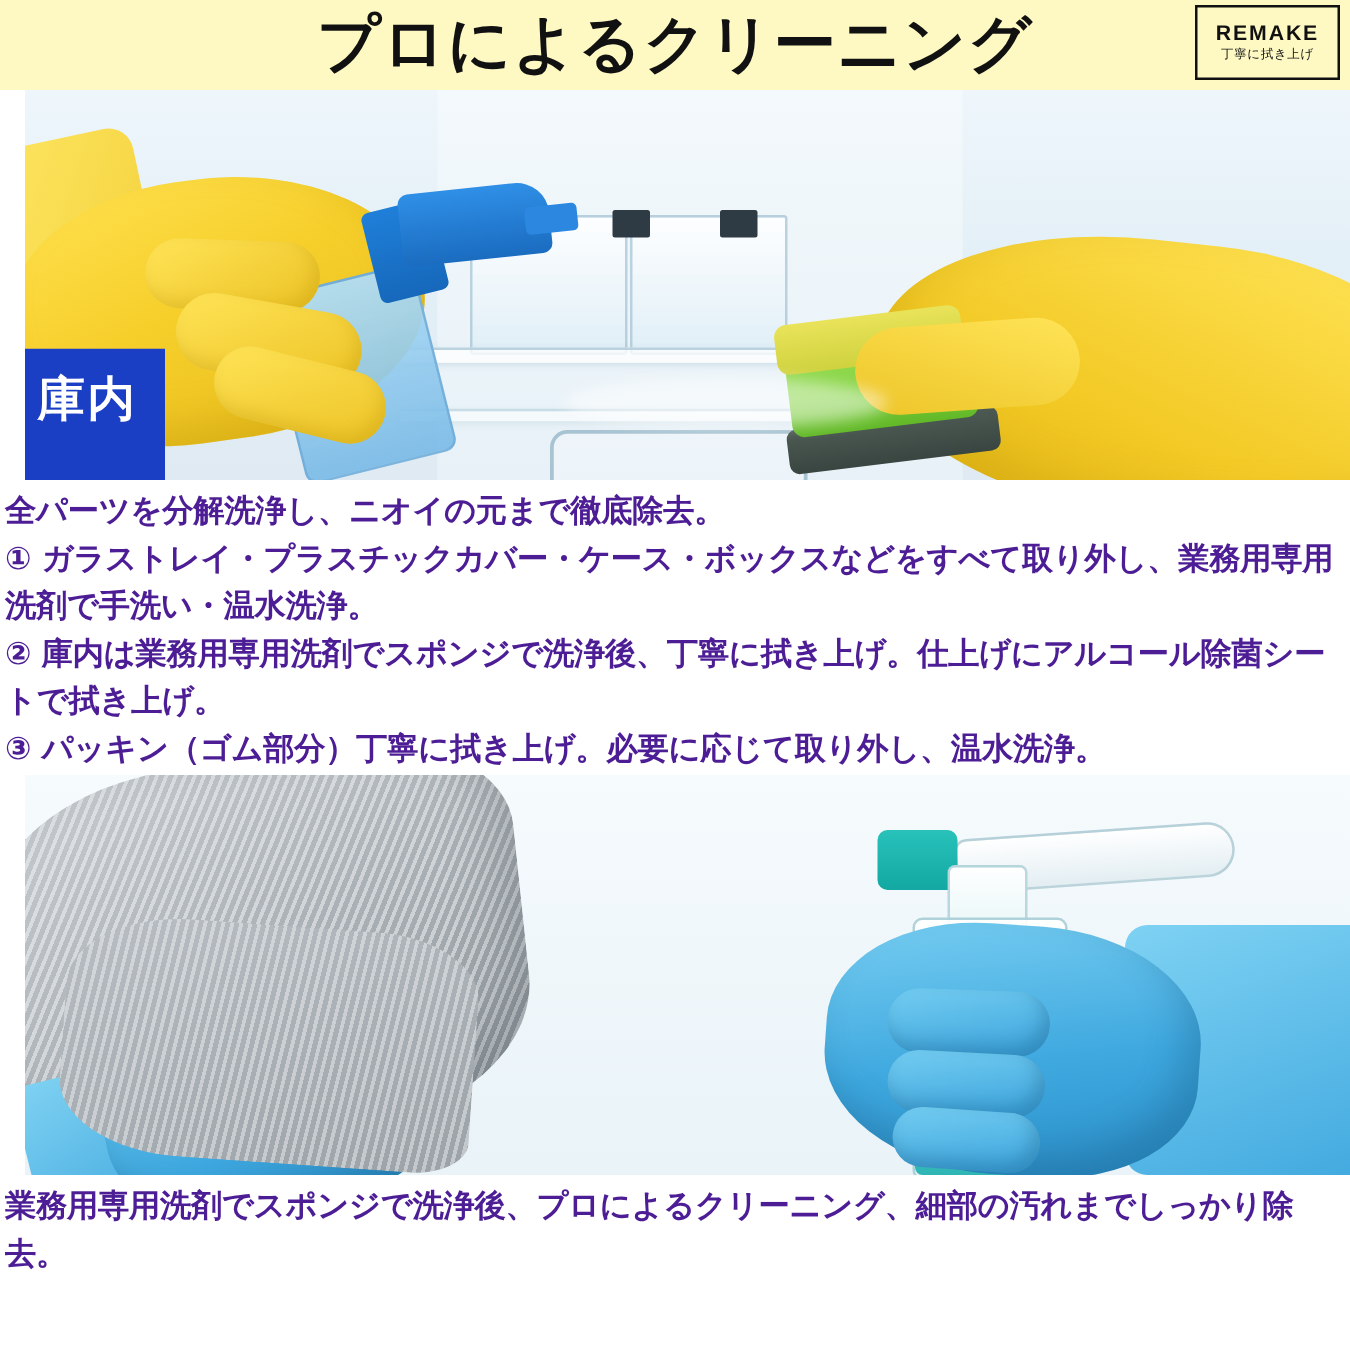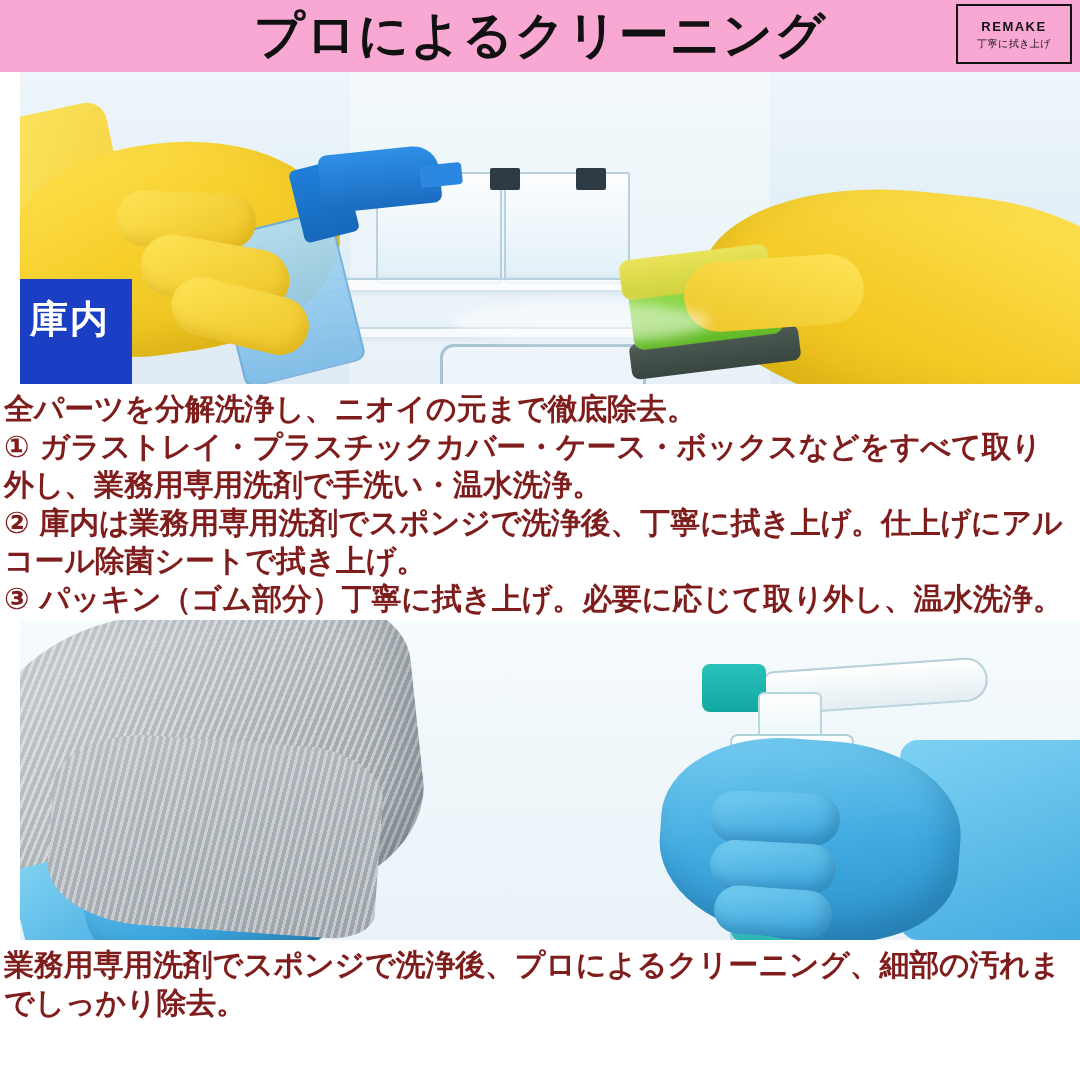--- a/index.html
+++ b/index.html
@@ -17,21 +17,21 @@
     position: relative;
     width: 1080px;
     height: 1080px;
     background: #ffffff;
   }
 
   
   .header {
     position: relative;
     height: 72px;
-    background: #f9a8d4;
+    background: #fef9c3;
   }
   .header-title {
     position: absolute;
     left: 0;
     right: 0;
     top: 2px;
     text-align: center;
     font-size: 50px;
     line-height: 66px;
     font-weight: 700;
@@ -46,21 +46,21 @@
     width: 116px;
     height: 60px;
     border: 2px solid #111111;
     box-sizing: border-box;
     display: flex;
     flex-direction: column;
     align-items: center;
     justify-content: center;
   }
   .logo-main {
-    font-size: 13px;
+    font-size: 17px;
     font-weight: 700;
     letter-spacing: 1.5px;
     color: #111111;
     line-height: 20px;
   }
   .logo-sub {
     font-size: 10px;
     color: #111111;
     letter-spacing: 0.5px;
     line-height: 14px;
@@ -92,23 +92,23 @@
     box-sizing: border-box;
     min-width: 110px;
   }
   .badge-1 { height: 105px; width: 112px; }
   .badge-2 { height: 105px; width: 112px; }
 
   
   .textblock {
     box-sizing: border-box;
     padding: 6px 12px 2px 4px;
-    font-size: 30px;
+    font-size: 25px;
     line-height: 38px;
-    color: #7f1d1d;
+    color: #4c1d95;
     font-weight: 700;
     font-family: "DejaVu Sans", "Liberation Sans", sans-serif;
     letter-spacing: -0.2px;
   }
   .textblock p { margin: 0; }
 
   
   .scene1 {
     position: absolute;
     inset: 0;

